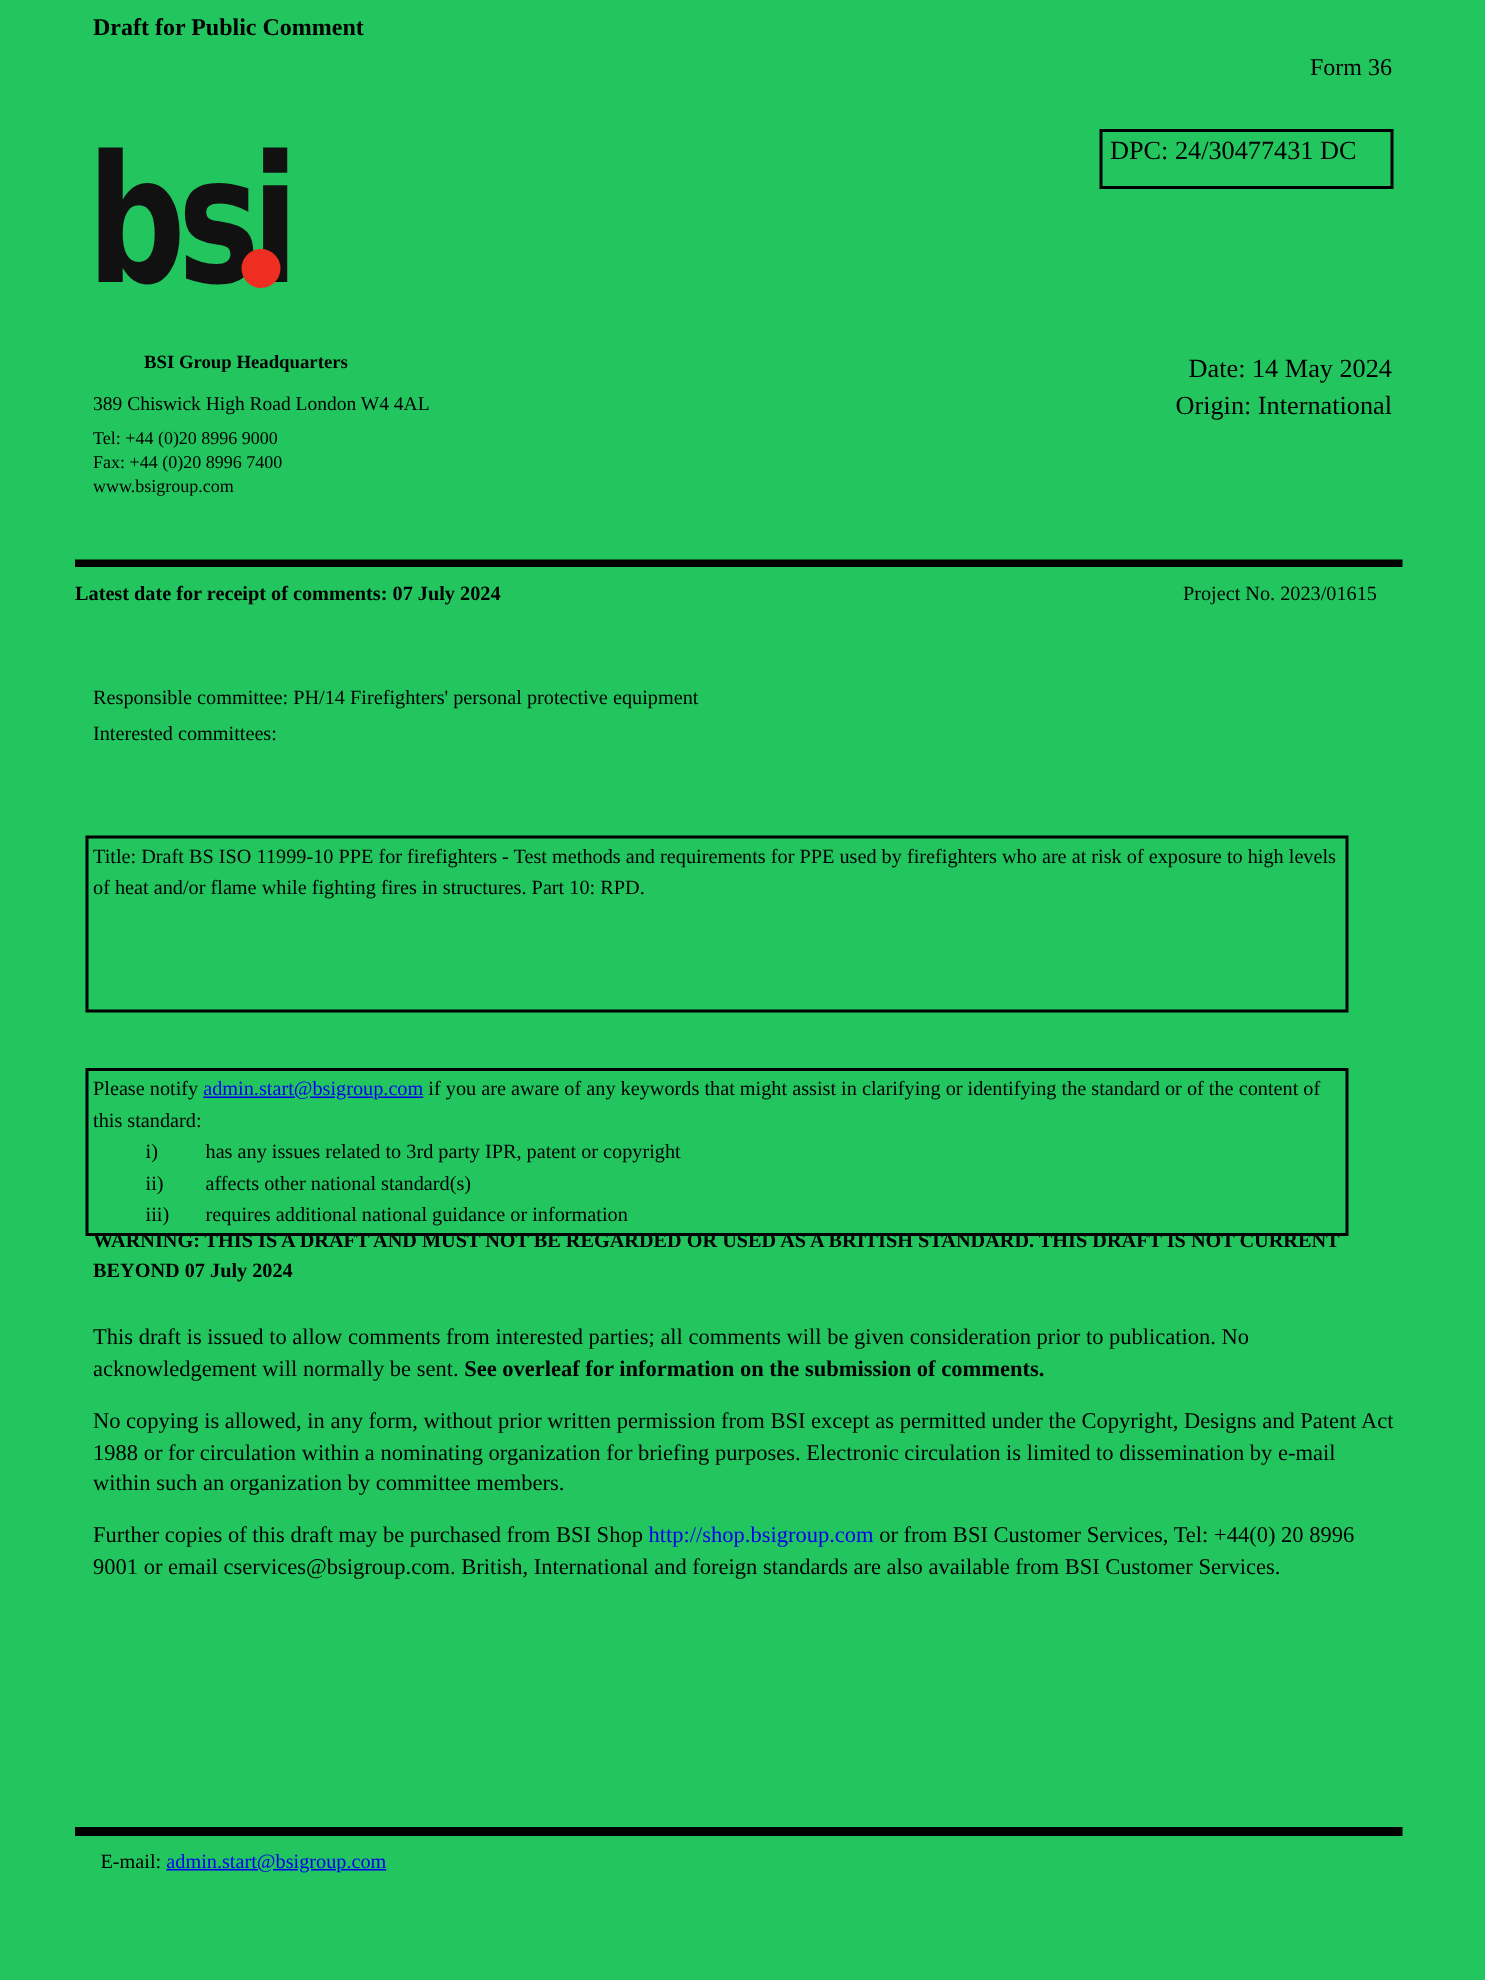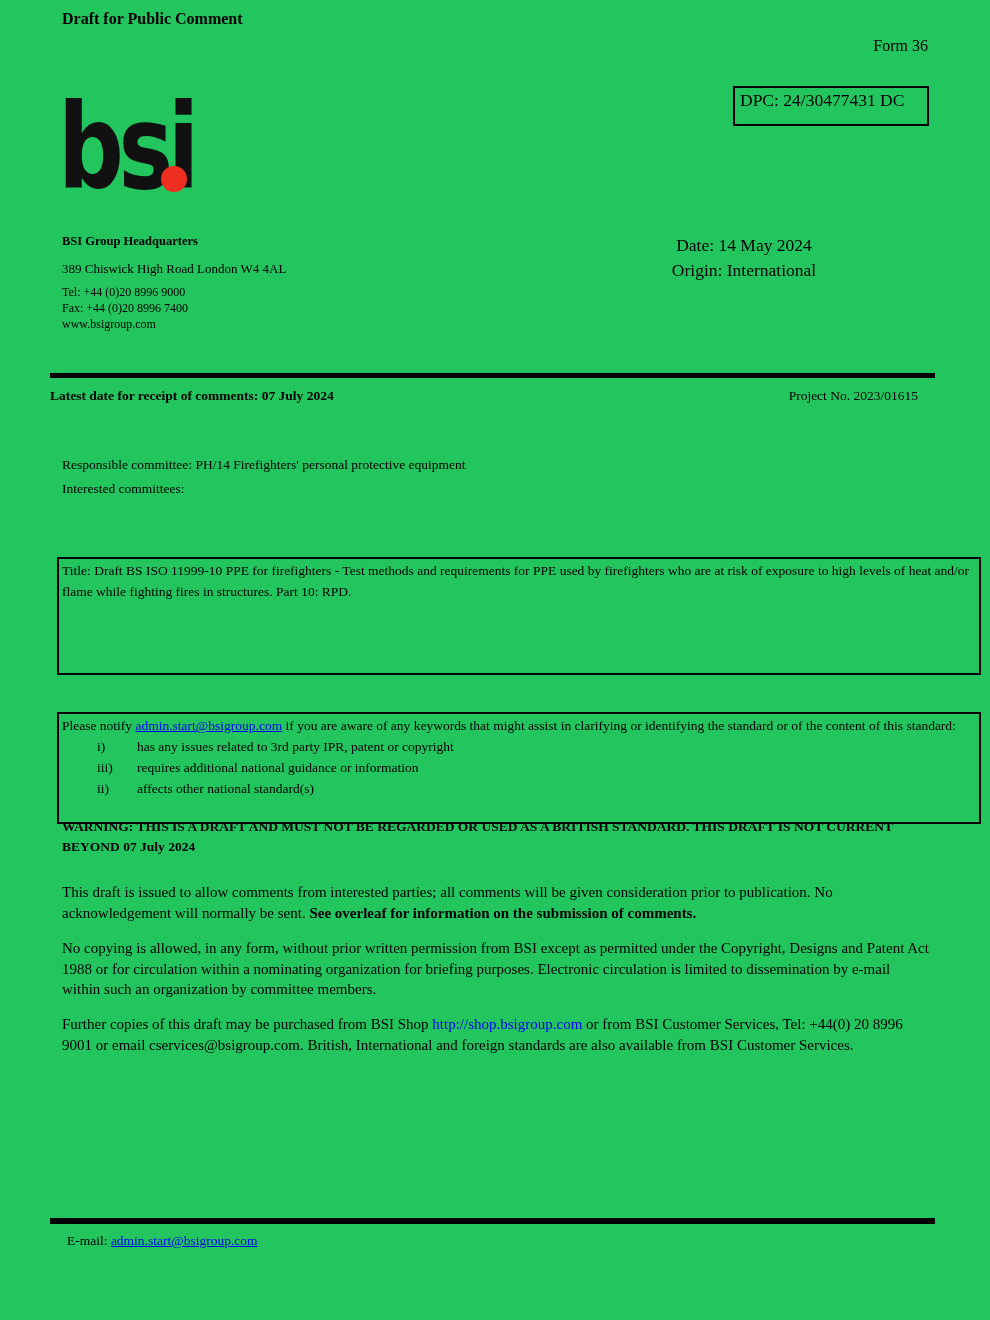--- a/index.html
+++ b/index.html
@@ -37,36 +37,36 @@
   }
   .logo-dot {
     position: absolute;
     left: 103px; top: 78px;
     width: 26px; height: 26px;
     border-radius: 50%;
     background: #ee2e20;
   }
 
   .hq-block { top: 233px; left: 62px; font-size: 12px; line-height: 16px; }
-  .hq-title { font-weight: bold; font-size: 12.5px; margin-bottom: 12px; }
+  .hq-title { font-weight: bold; font-size: 12.5px; margin-bottom: 12px; margin-left: 34px; }
   .hq-address { font-size: 13px; margin-bottom: 7px; }
 
-  .meta-right { top: 233px; left: 560px; width: 368px; text-align: center; font-size: 17.5px; line-height: 25px; }
+  .meta-right { top: 233px; left: 560px; width: 368px; text-align: right; font-size: 17.5px; line-height: 25px; }
 
   .rule { left: 50px; width: 885px; height: 5px; background: #000; }
   .rule-top { top: 373px; }
   .rule-bottom { top: 1218px; height: 6px; }
 
   .comments-row { top: 388px; left: 50px; width: 868px; display: flex; justify-content: space-between; font-size: 13.5px; }
   .comments-row .left { font-weight: bold; }
   .responsible { top: 434px; left: 62px; font-size: 13.5px; margin-top: 23px; }
   .interested { top: 481px; left: 62px; font-size: 13.5px; }
 
   .outline-box {
-    left: 57px; width: 924px;
+    left: 57px; width: 842px;
     border: 2px solid #000;
     font-size: 13.5px; line-height: 21px;
     padding: 1px 3px;
   }
   .title-box { top: 557px; height: 118px; }
   .keywords-box { top: 712px; height: 112px; }
 
   .roman-list { margin-top: 0; }
   .roman-item { display: flex; }
   .roman-item .num { width: 40px; margin-left: 35px; }
@@ -134,26 +134,26 @@
   <div class="abs outline-box keywords-box">
     <div>
       <span>Please notify </span><a class="link">admin.start@bsigroup.com</a><span> if you are aware of any keywords that might assist in clarifying or identifying the standard or of the content of this standard:</span>
     </div>
     <div class="roman-list">
       <div class="roman-item">
         <span class="num">i)</span>
         <span class="txt">has any issues related to 3rd party IPR, patent or copyright</span>
       </div>
       <div class="roman-item">
+        <span class="num">ii)</span>
+        <span class="txt">affects other national standard(s)</span>
+      </div>
+      <div class="roman-item">
         <span class="num">iii)</span>
         <span class="txt">requires additional national guidance or information</span>
-      </div>
-      <div class="roman-item">
-        <span class="num">ii)</span>
-        <span class="txt">affects other national standard(s)</span>
       </div>
     </div>
   </div>
 
   <div class="abs warning">WARNING: THIS IS A DRAFT AND MUST NOT BE REGARDED OR USED AS A BRITISH STANDARD. THIS DRAFT IS NOT CURRENT BEYOND 07 July 2024</div>
 
   <div class="abs para para-issued">
     <span>This draft is issued to allow comments from interested parties; all comments will be given consideration prior to publication. No acknowledgement will normally be sent. </span><span class="bold">See overleaf for information on the submission of comments.</span>
   </div>
 

